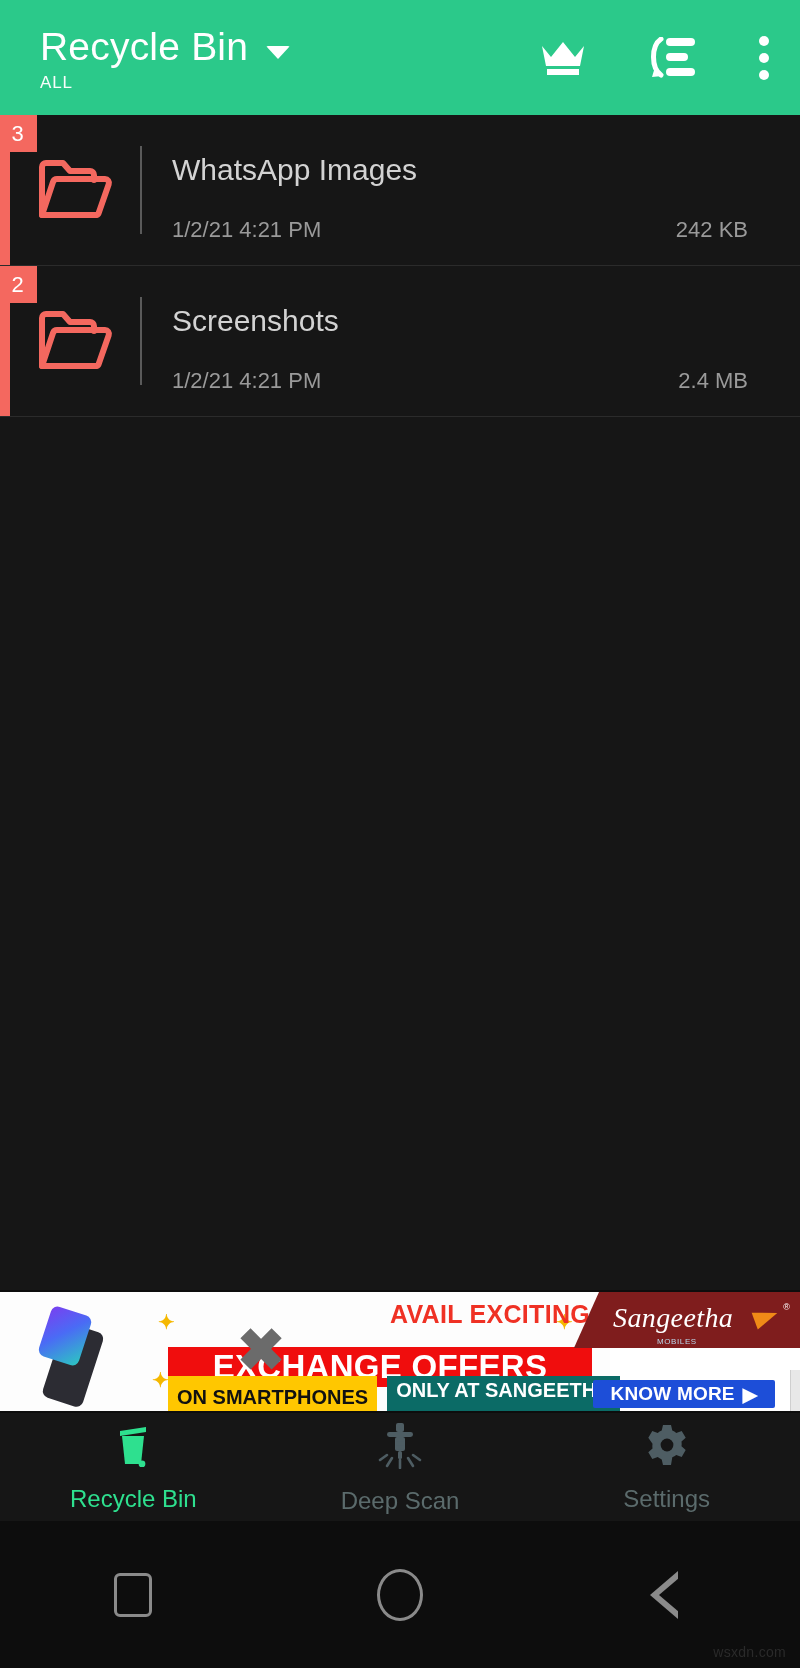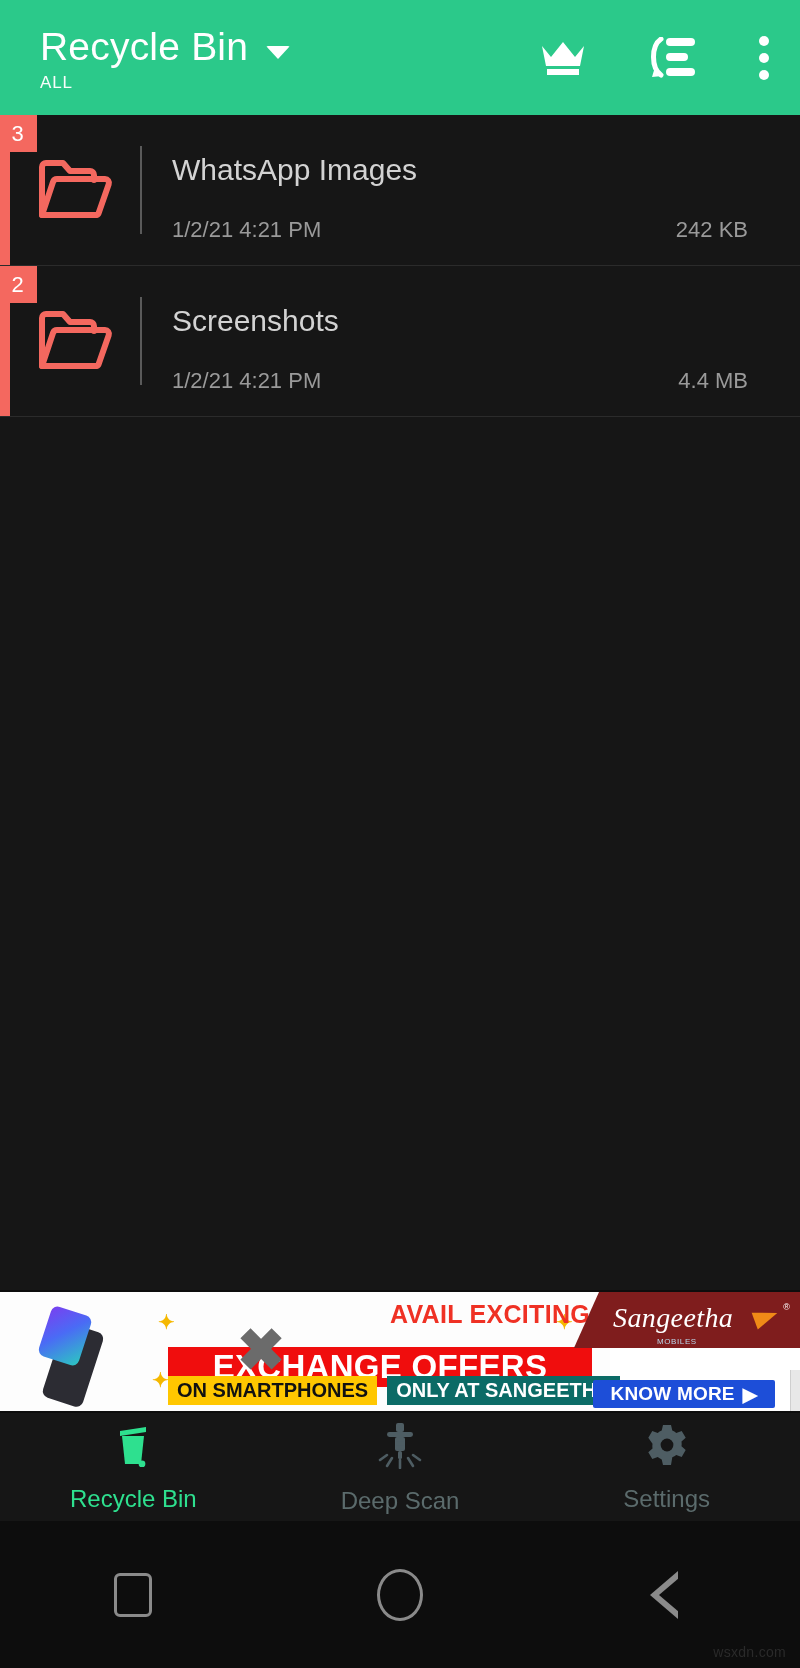--- a/index.html
+++ b/index.html
@@ -242,21 +242,21 @@
     left: 168px;
     top: 84px;
     display: flex;
     gap: 10px;
   }
   .ad-tag-yellow {
     background: #ffc700;
     color: #111111;
     font-size: 20px;
     font-weight: 700;
-    padding: 4px 9px 5px;
+    padding: 11px 9px 5px;
     line-height: 1;
     white-space: nowrap;
   }
   .ad-tag-teal {
     background: #0b6b66;
     color: #ffffff;
     font-size: 20px;
     font-weight: 700;
     padding: 4px 9px 5px;
     line-height: 1;
@@ -481,21 +481,21 @@
         <svg width="76" height="64" viewBox="0 0 76 64" aria-hidden="true">
           <path d="M5 57 L5 9 C5 6.8 6.8 5 9 5 L26 5 L33 13 L53 13 C55.2 13 57 14.8 57 17 L57 22" fill="none" stroke="#f4685f" stroke-width="6" stroke-linecap="round" stroke-linejoin="round"></path>
           <path d="M5 57 L16 24 C16.6 22.2 18.2 21 20 21 L68 21 C70.8 21 72.6 23.6 71.7 26.2 L61.5 55.4 C60.9 57.2 59.3 57 57.4 57 Z" fill="none" stroke="#f4685f" stroke-width="6" stroke-linecap="round" stroke-linejoin="round"></path>
         </svg>
       </div>
       <div class="row-divider"></div>
       <div class="row-body">
         <div class="row-name">Screenshots</div>
         <div class="row-meta">
           <div class="row-date">1/2/21 4:21 PM</div>
-          <div class="row-size">4.4 MB</div>
+          <div class="row-size">2.4 MB</div>
         </div>
       </div>
     </div>
 
   </div>
 
   <div class="ad">
     <div class="ad-left">
 
       <div class="ad-phone">

